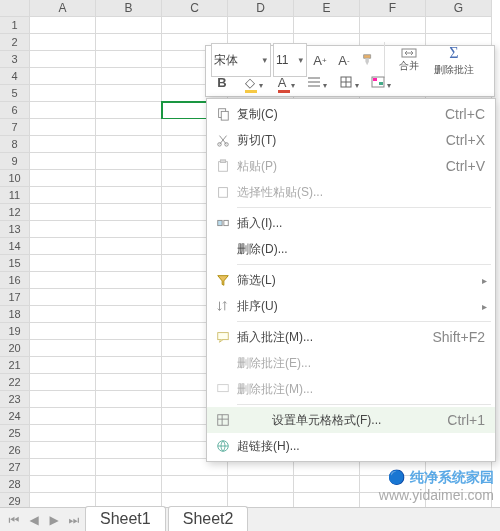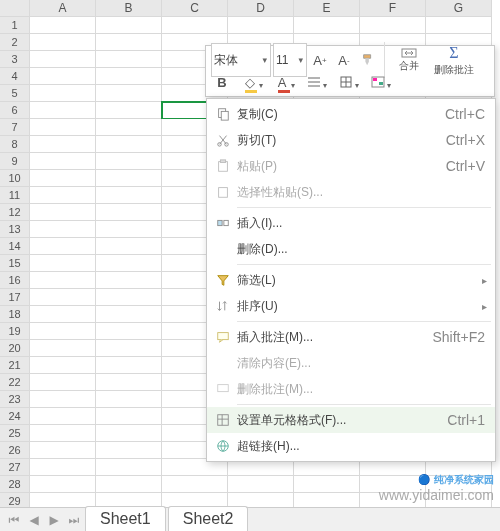--- a/index.html
+++ b/index.html
@@ -20,29 +20,29 @@
 .fsel::after{content:"▾";position:absolute;right:3px;font-size:9px;color:#666;}
 .ibtn{width:22px;height:20px;display:flex;align-items:center;justify-content:center;color:#555;font-size:13px;}
 .ibtn.dd{width:30px;position:relative;}
 .ibtn.dd::after{content:"▾";font-size:8px;position:absolute;right:2px;bottom:2px;color:#666;}
 .ibtn.wide{width:38px;flex-direction:column;font-size:10px;gap:1px;}
 .ibtn.wide .ic{font-size:14px;color:#666;}
 .sep{width:1px;height:36px;background:#ddd;margin:0 3px;align-self:center;}
 .ctx{position:absolute;left:206px;top:98px;width:290px;background:#fff;border:1px solid #c8c8c8;box-shadow:2px 2px 8px rgba(0,0,0,.2);padding:2px 0;}
 .mi{display:flex;align-items:center;height:26px;padding:0 10px 0 6px;font-size:12px;color:#444;position:relative;}
 .mi.dis{color:#aaa;}
-.mi.hl{background:#eef6ed;}
+.mi.hl{background:#eef6ed;gap:35px;}
 .mi .ic{width:20px;display:flex;justify-content:center;color:#888;font-size:13px;}
 .mi.dis .ic{color:#ccc;}
 .mi .lbl{flex:1;padding-left:4px;}
 .mi .sc{color:#888;font-size:14px;}
 .mi.sub::after{content:"▸";position:absolute;right:8px;font-size:10px;color:#888;}
 .msep{height:1px;background:#e5e5e5;margin:2px 4px 2px 30px;}
 .wm{position:absolute;right:6px;bottom:28px;text-align:right;font-size:10px;}
-.wm .t{color:#5aa9e6;font-size:10px;font-weight:700;}
+.wm .t{color:#5aa9e6;font-size:14px;font-weight:700;}
 .wm .u{color:#aaa;font-size:14px;}
 svg{display:block;}
 </style>
 </head>
 <body>
 
 <div class="grid" id="grid">
     <div class="corner"></div>
     <div class="ch">A</div>
     <div class="ch">B</div>
@@ -422,21 +422,21 @@
         <svg width="14" height="14" viewBox="0 0 16 16">
           <rect x="2" y="3" width="12" height="8" fill="#ffe" stroke="#cb6"></rect>
           <path d="M5 11l-1 3 4-3" fill="#ffe" stroke="#cb6"></path>
         </svg>
       </span>
       <span class="lbl">插入批注(M)...</span>
       <span class="sc">Shift+F2</span>
     </div>
     <div class="mi dis">
       <span class="ic"></span>
-      <span class="lbl">清除内容(E)...</span>
+      <span class="lbl">删除批注(E)...</span>
     </div>
     <div class="mi dis">
       <span class="ic">
         <svg width="14" height="14" viewBox="0 0 16 16">
           <rect x="2" y="3" width="12" height="8" fill="none" stroke="#ccc"></rect>
         </svg>
       </span>
       <span class="lbl">删除批注(M)...</span>
     </div>
     <div class="msep"></div>

